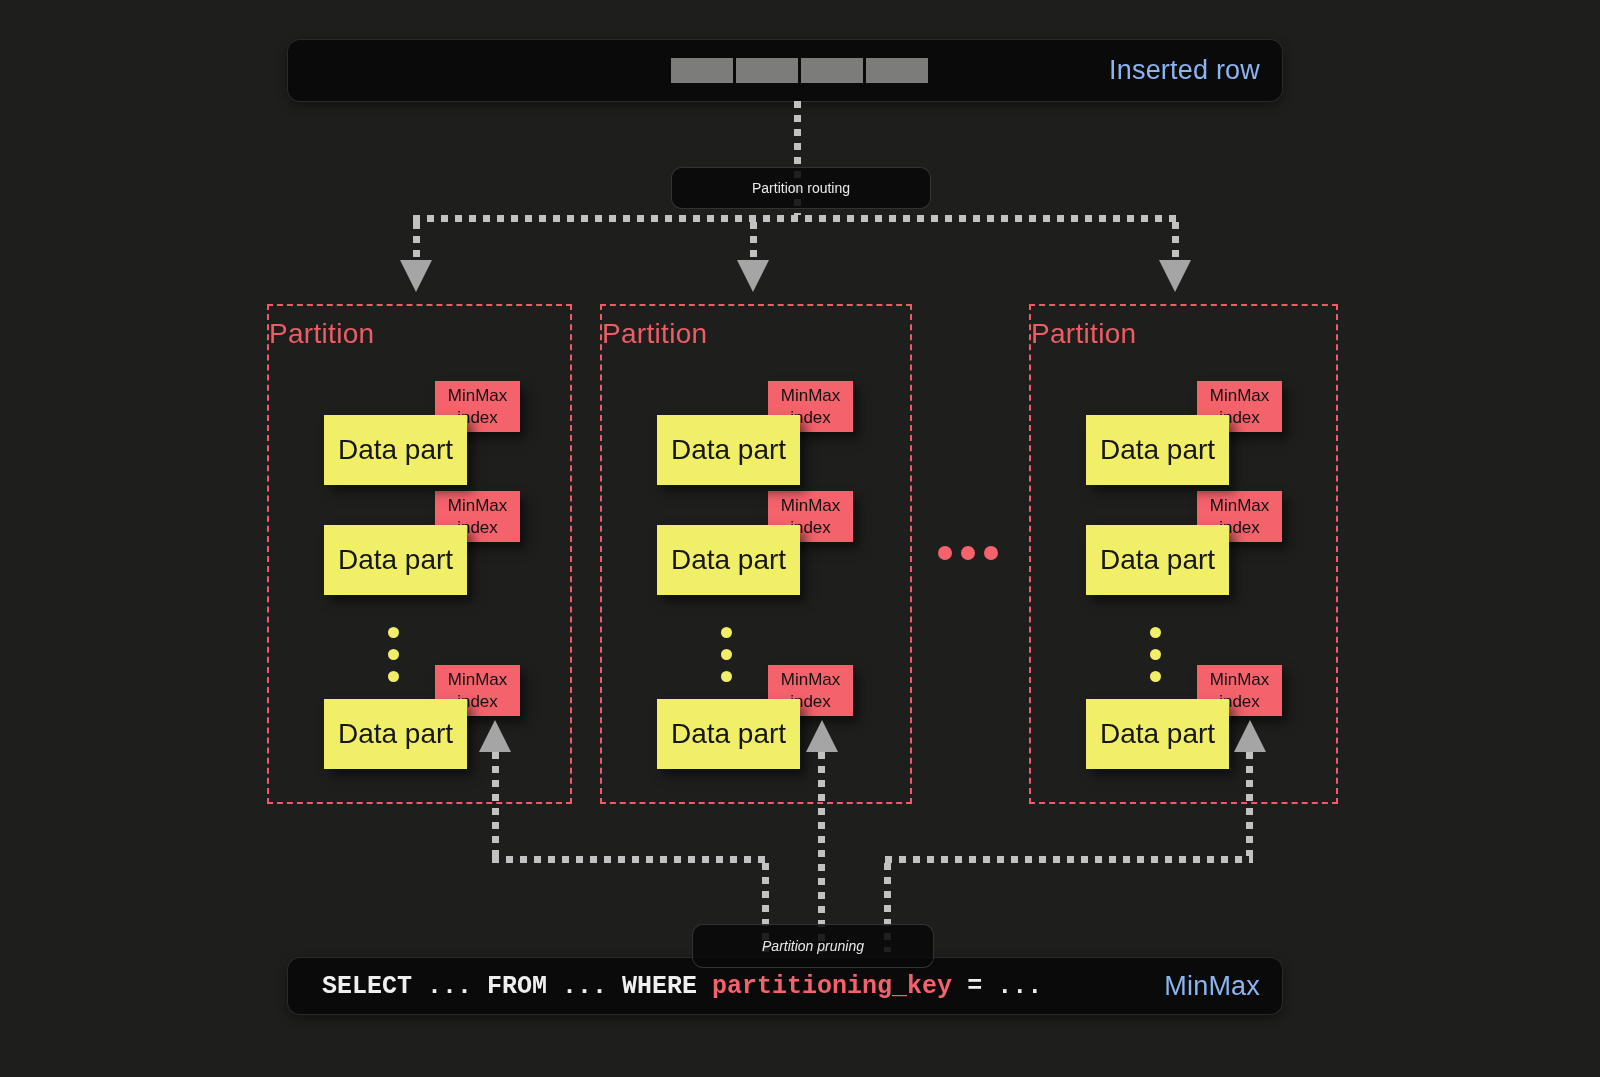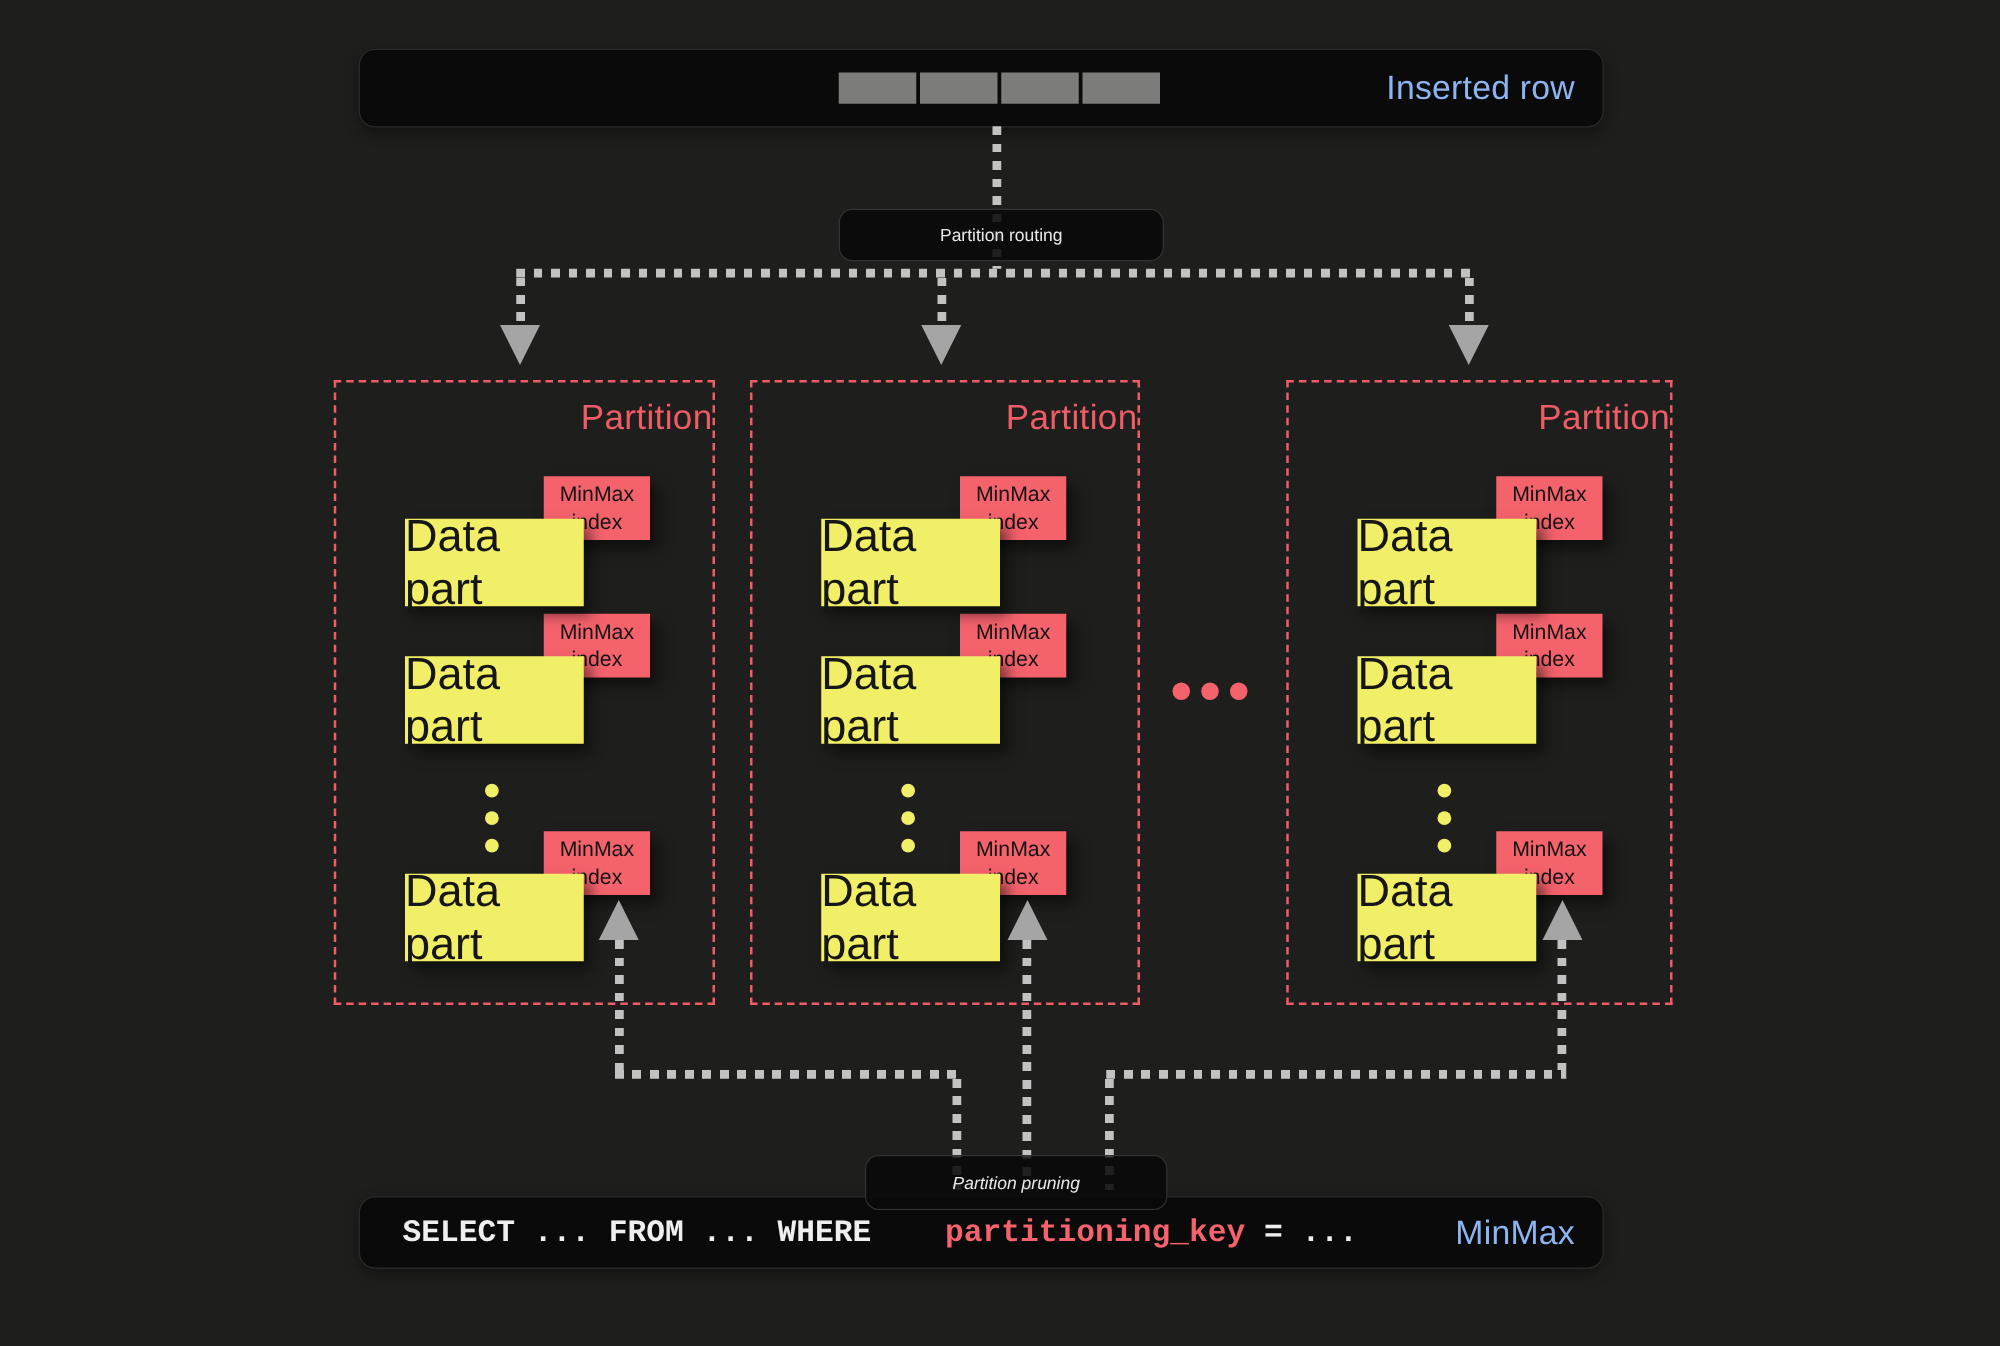--- a/index.html
+++ b/index.html
@@ -19,21 +19,21 @@
     position:absolute;right:22px;top:0;bottom:0;display:flex;align-items:center;
     color:var(--accent_blue,#8cb4f0);font-size:27px;letter-spacing:.2px;
   }
   .row-cells{position:absolute;left:383px;top:18px;display:flex;gap:3px;}
   .row-cell{width:62px;height:25px;background:var(--row_segment,#7c7c7a);}
   .sql{
     position:absolute;left:34px;top:0;bottom:0;display:flex;align-items:center;
     font-family:"Liberation Mono","DejaVu Sans Mono",monospace;
     font-weight:700;font-size:25px;color:#efefef;white-space:pre;
   }
-  .sql .key{color:var(--accent_red,#f4626c);margin-left:44px;}
+  .sql .key{color:var(--accent_red,#f4626c);}
   
   .pill{
     position:absolute;z-index:6;display:flex;align-items:center;justify-content:center;
     background:rgba(9,9,9,.88);border-radius:10px;box-shadow:0 0 0 1px #333;
     color:#e9e9e9;font-size:14px;margin-top:32px;
   }
   .routing-pill{left:672px;top:136px;width:258px;height:40px;}
   .pruning-pill{left:693px;top:893px;width:240px;height:42px;font-style:italic;}
   
   .dotv{position:absolute;width:7px;z-index:4;
@@ -44,34 +44,34 @@
   .arr-down{border-left:16px solid transparent;border-right:16px solid transparent;
     border-top:32px solid var(--arrow_gray,#a5a5a5);}
   .arr-up{border-left:16px solid transparent;border-right:16px solid transparent;
     border-bottom:32px solid var(--arrow_gray,#a5a5a5);}
   
   .partition{
     position:absolute;top:304px;height:496px;z-index:2;
     border:2px dashed var(--partition_red,#ee5c66);
   }
   .partition-title{
-    position:absolute;top:12px;left:0;right:0;text-align:right;
+    position:absolute;top:12px;left:0;right:0;text-align:left;
     color:var(--partition_red,#f2606b);font-size:28px;font-weight:500;letter-spacing:.3px;
   }
   .minmax{
     position:absolute;left:166px;width:85px;height:51px;z-index:2;
     background:var(--accent_red,#f4626c);color:#131313;
     display:flex;align-items:center;justify-content:center;text-align:center;
     font-size:17px;line-height:1.25;box-shadow:6px 7px 10px rgba(0,0,0,.5);
   }
   .datapart{
     position:absolute;left:55px;width:143px;height:70px;z-index:3;
     background:var(--yellow,#f1ef68);color:#161616;
     display:flex;align-items:center;justify-content:center;
-    font-size:36px;box-shadow:6px 7px 10px rgba(0,0,0,.5);
+    font-size:28px;box-shadow:6px 7px 10px rgba(0,0,0,.5);
   }
   .mm1{top:75px;}  .dp1{top:109px;}
   .mm2{top:185px;} .dp2{top:219px;}
   .mm3{top:359px;} .dp3{top:393px;}
   .ydot{position:absolute;left:119px;width:11px;height:11px;border-radius:50%;
     background:var(--yellow,#f1ef68);}
   .yd1{top:321px;} .yd2{top:343px;} .yd3{top:365px;}
   
   .red-ellipsis{position:absolute;left:938px;top:546px;display:flex;gap:9px;z-index:2;}
   .red-ellipsis i{width:14px;height:14px;border-radius:50%;background:var(--accent_red,#f4626c);}

